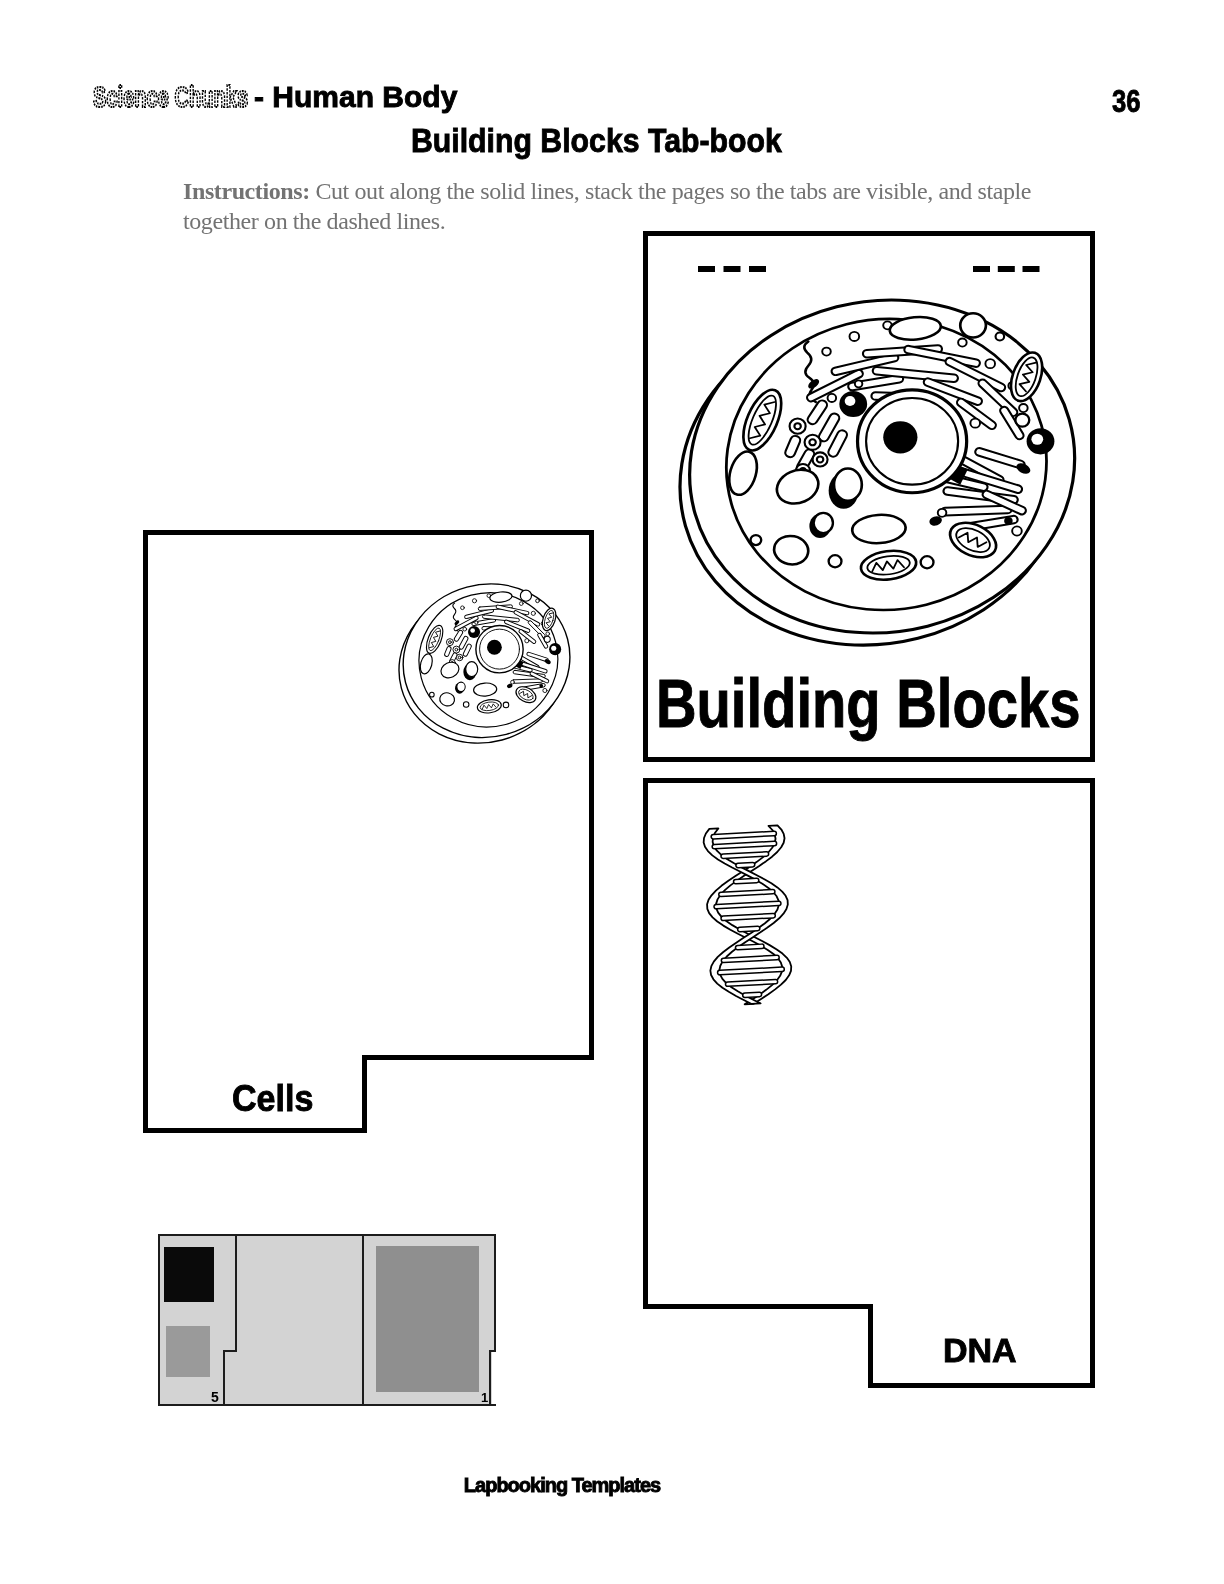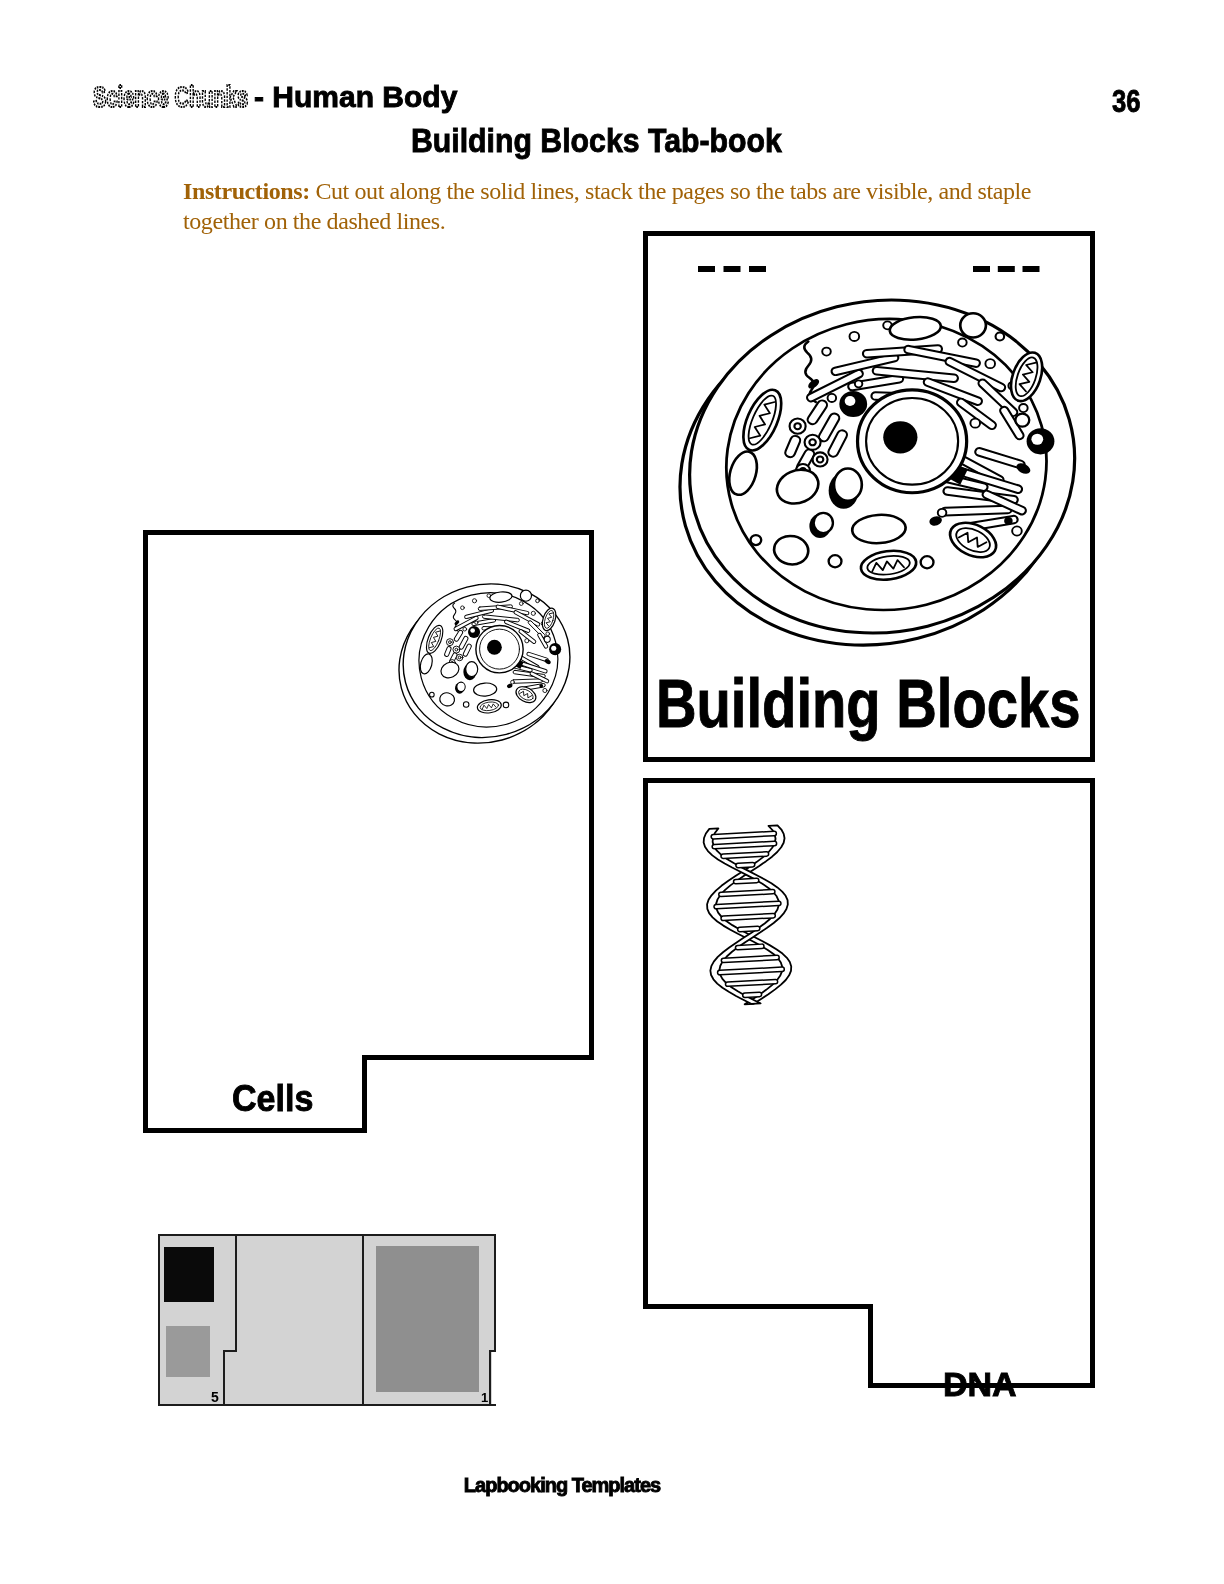--- a/index.html
+++ b/index.html
@@ -19,21 +19,21 @@
     <text x="161" y="0" font-size="30" fill="#000" stroke="#000" stroke-width="0.9">- Human Body</text>
   </g>
 </svg>
 
 <div class="abs gothic" style="left:1112px;top:85px;font-size:32px;line-height:1;transform:scaleX(0.8);transform-origin:left top;">36</div>
 
 <div class="abs" style="left:0;top:123px;width:1192px;text-align:center;">
   <span class="gothic" style="display:inline-block;font-size:34px;line-height:1;transform:scaleX(0.89);transform-origin:center;">Building Blocks Tab-book</span>
 </div>
 
-<div class="abs" style="left:183px;top:176px;font-family:'Liberation Serif',serif;font-size:24px;line-height:30px;color:#a16207;letter-spacing:-0.4px;">
+<div class="abs" style="left:183px;top:176px;font-family:'Liberation Serif',serif;font-size:24px;line-height:30px;color:#737373;letter-spacing:-0.4px;">
   <b>Instructions:</b> Cut out along the solid lines, stack the pages so the tabs are visible, and staple<br>together on the dashed lines.
 </div>
 
 <svg class="abs" style="left:0;top:0" width="1224" height="1584" viewBox="0 0 1224 1584">
   <defs>
     <g id="cell" stroke="#000" fill="none" stroke-width="3" stroke-linecap="round" stroke-linejoin="round">
 
       <ellipse cx="203" cy="198" rx="181" ry="164" transform="rotate(-15 203 198)"></ellipse>
       <ellipse cx="212" cy="186" rx="181" ry="164" fill="#fff" transform="rotate(-15 212 186)"></ellipse>
       <ellipse cx="216" cy="184" rx="150" ry="144" stroke-width="2.6" fill="#fff" transform="rotate(-15 216 184)"></ellipse>
@@ -204,15 +204,15 @@
     <rect x="376" y="1246" width="103" height="146" fill="#8f8f8f"></rect>
     <text x="211" y="1402" font-size="14" font-weight="bold" font-family="&quot;Liberation Sans&quot;,sans-serif" fill="#000">5</text>
     <text x="481" y="1402" font-size="13" font-weight="bold" font-family="&quot;Liberation Sans&quot;,sans-serif" fill="#000">1</text>
   </g>
 </svg>
 
 <div class="abs gothic" style="left:655.5px;top:669px;font-size:69px;line-height:1;white-space:nowrap;transform:scaleX(0.814);transform-origin:left top;">Building Blocks</div>
 
 <div class="abs gothic" style="left:232px;top:1080px;font-size:37px;line-height:1;"><span style="display:inline-block;transform:scaleX(0.92);transform-origin:left;">Cells</span></div>
 
-<div class="abs gothic" style="left:943px;top:1367px;font-size:34px;line-height:1;text-align:right;">DNA</div>
+<div class="abs gothic" style="left:943px;top:1333px;font-size:34px;line-height:1;text-align:right;">DNA</div>
 
 <div class="abs gothic" style="left:0;top:1475px;width:1124px;text-align:center;font-size:20px;letter-spacing:-1px;line-height:1;">Lapbooking Templates</div>
 
 </body></html>

